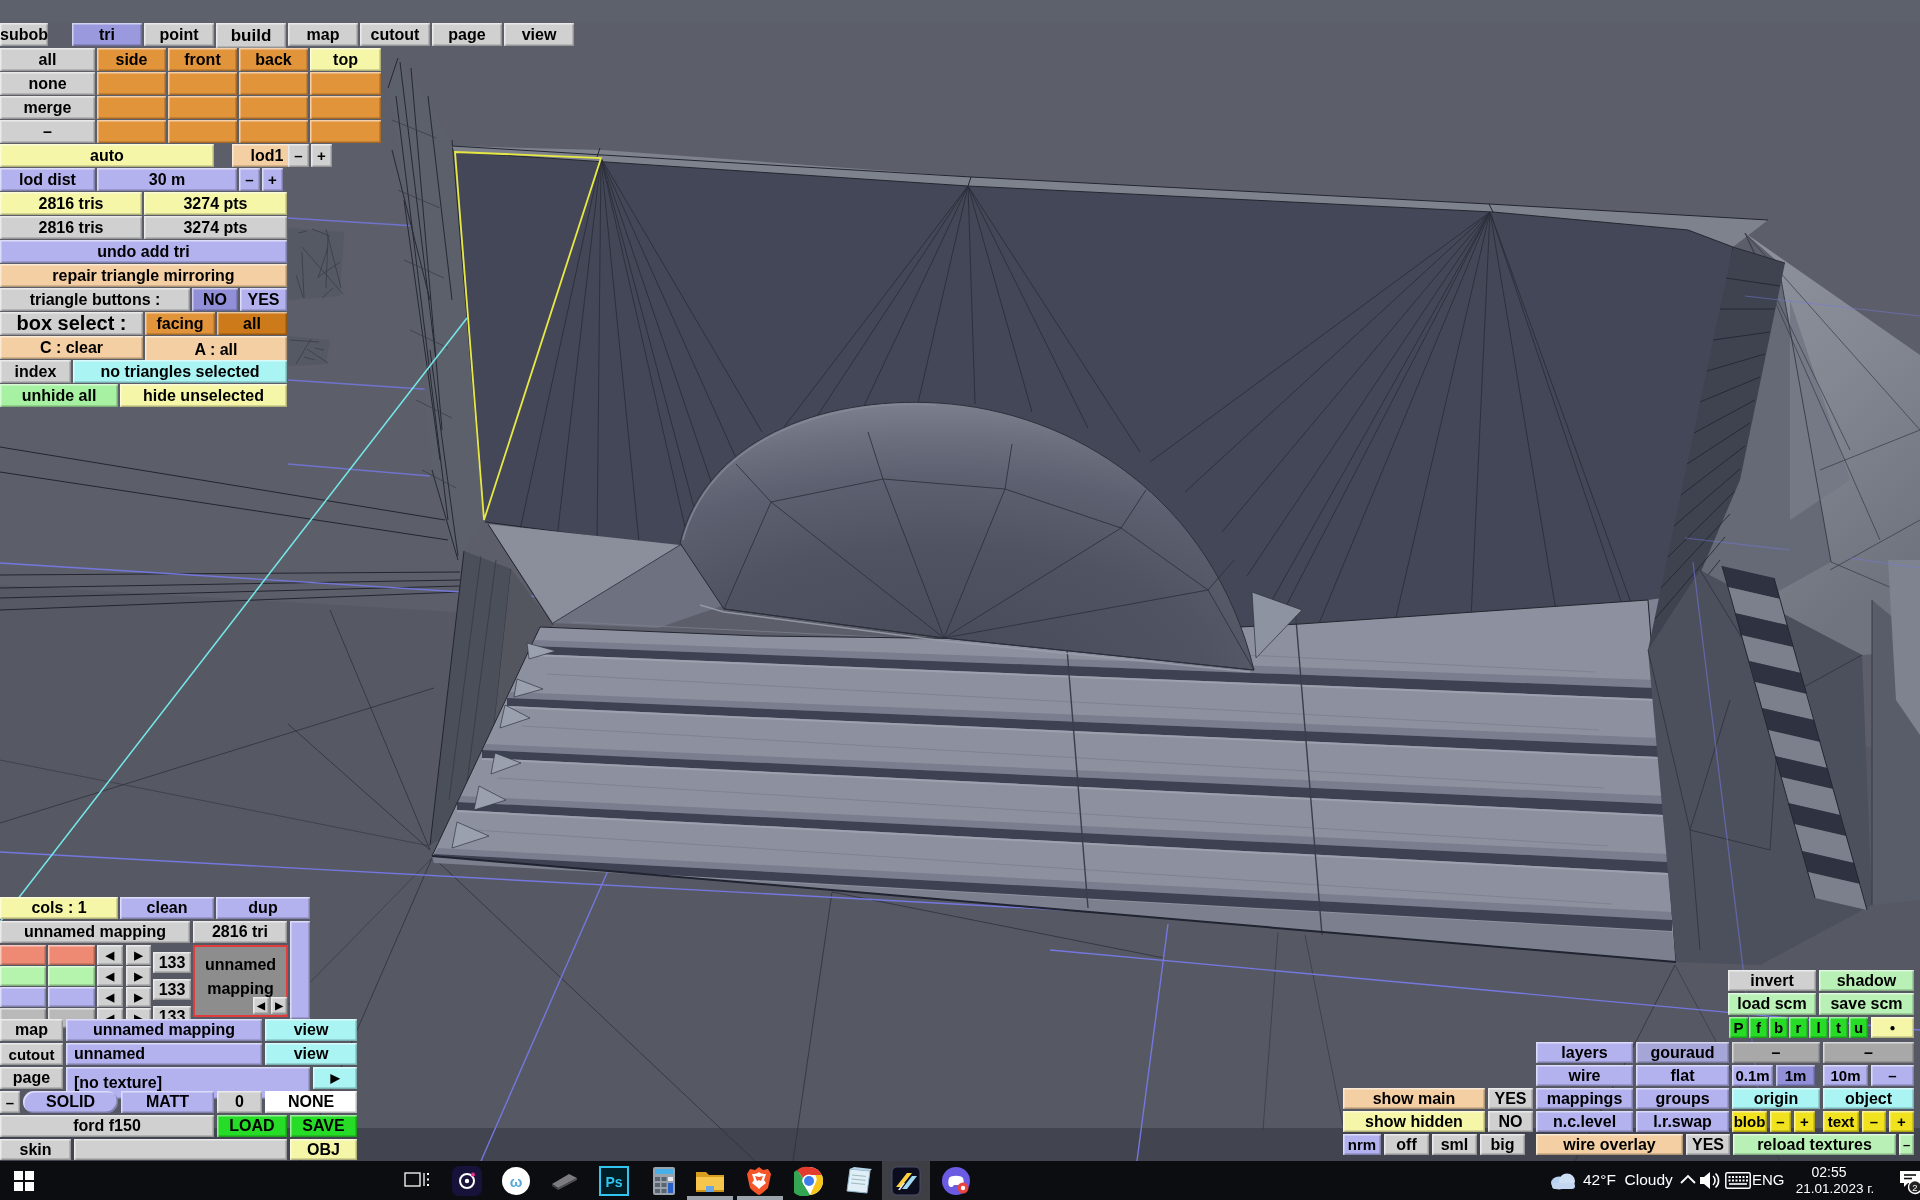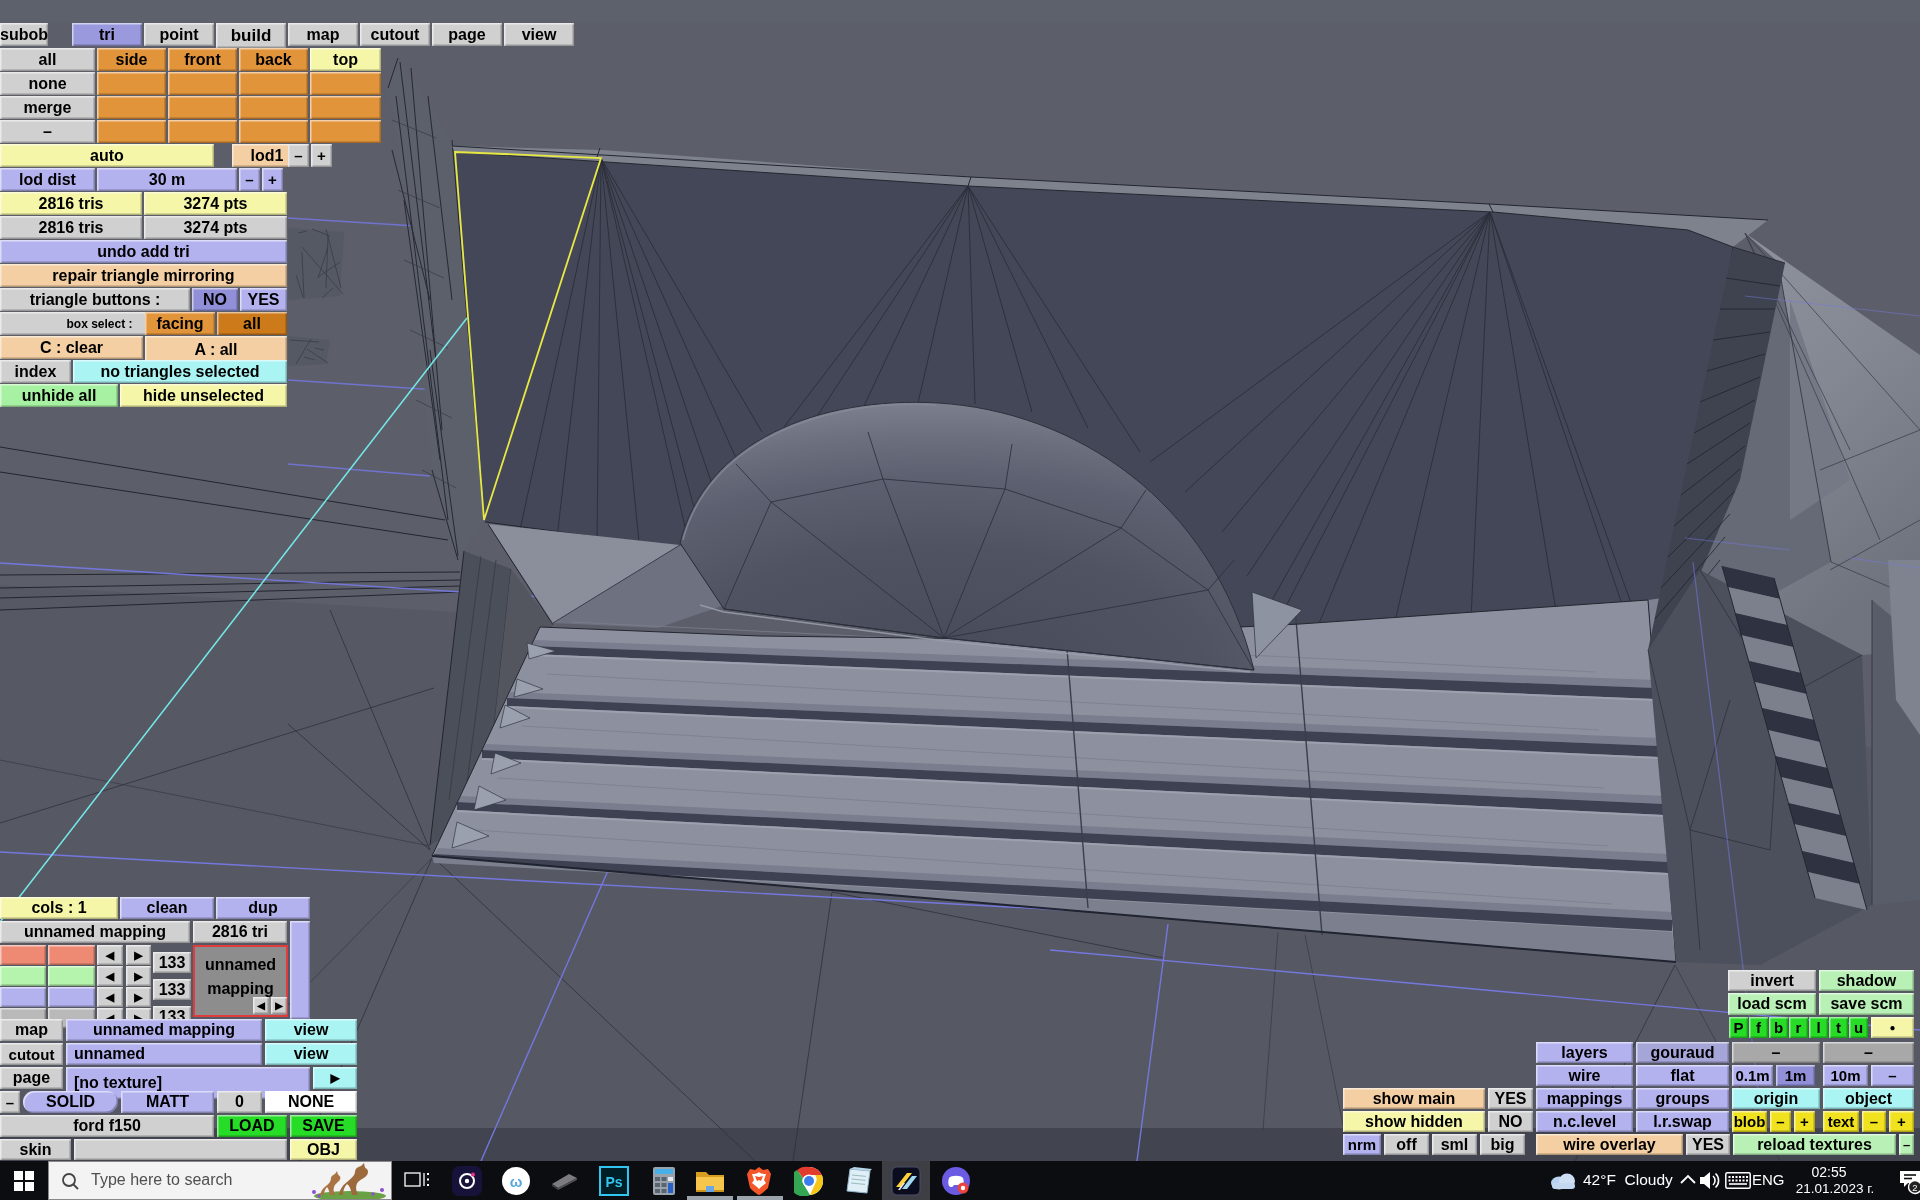--- a/index.html
+++ b/index.html
@@ -323,21 +323,21 @@
 <div class="b lv" style="left:262px;top:168px;width:21px;height:23px;">+</div>
 <div class="b yw" style="left:0px;top:192px;width:142px;height:23px;font-size:16px;">2816 tris</div>
 <div class="b yw" style="left:144px;top:192px;width:143px;height:23px;font-size:16px;">3274 pts</div>
 <div class="b gy" style="left:0px;top:216px;width:142px;height:23px;font-size:16px;">2816 tris</div>
 <div class="b gy" style="left:144px;top:216px;width:143px;height:23px;font-size:16px;">3274 pts</div>
 <div class="b lv" style="left:0px;top:240px;width:287px;height:23px;font-size:16px;">undo add tri</div>
 <div class="b pk" style="left:0px;top:264px;width:287px;height:23px;font-size:16px;">repair triangle mirroring</div>
 <div class="b gy" style="left:0px;top:288px;width:190px;height:23px;font-size:16px;">triangle buttons :</div>
 <div class="b lv2" style="left:192px;top:288px;width:46px;height:23px;font-size:16px;">NO</div>
 <div class="b lv" style="left:240px;top:288px;width:47px;height:23px;font-size:16px;">YES</div>
-<div class="b gy" style="left:0px;top:312px;width:143px;height:23px;font-size:12px;padding-left:28px;">box select :</div>
+<div class="b gy" style="left:0px;top:312px;width:143px;height:23px;font-size:20px;">box select :</div>
 <div class="b or" style="left:145px;top:312px;width:70px;height:23px;font-size:16px;">facing</div>
 <div class="b or2" style="left:217px;top:312px;width:70px;height:23px;font-size:16px;">all</div>
 <div class="b pk" style="left:0px;top:336px;width:143px;height:23px;font-size:16px;">C : clear</div>
 <div class="b pk" style="left:145px;top:336px;width:142px;height:27px;font-size:16px;">A : all</div>
 <div class="b gy" style="left:0px;top:360px;width:71px;height:23px;font-size:16px;">index</div>
 <div class="b cy" style="left:73px;top:360px;width:214px;height:23px;font-size:16px;">no triangles selected</div>
 <div class="b gn" style="left:0px;top:384px;width:118px;height:23px;font-size:16px;">unhide all</div>
 <div class="b yw" style="left:120px;top:384px;width:167px;height:23px;font-size:16px;">hide unselected</div>
 <div class="b yw" style="left:0px;top:897px;width:118px;height:22px;font-size:16px;">cols : 1</div>
 <div class="b lv" style="left:120px;top:897px;width:94px;height:22px;font-size:16px;">clean</div>
@@ -439,38 +439,20 @@
 <div class="b gn2" style="left:1899px;top:1134px;width:15px;height:21px;font-size:13px;">–</div>
     </div>
 
 <div id="taskbar">
 <svg style="position:absolute;left:14px;top:10px" width="20" height="20" viewBox="0 0 20 20">
         <rect x="0" y="0" width="9" height="9" fill="#fff"></rect>
         <rect x="11" y="0" width="9" height="9" fill="#fff"></rect>
         <rect x="0" y="11" width="9" height="9" fill="#fff"></rect>
         <rect x="11" y="11" width="9" height="9" fill="#fff"></rect>
       </svg>
-<div style="position:absolute;left:48px;top:0;width:344px;height:39px;background:#f3f3f3;border:1px solid #888;box-sizing:border-box;">
-<svg style="position:absolute;left:12px;top:10px" width="19" height="19" viewBox="0 0 19 19">
-          <circle cx="8" cy="8" r="6" fill="none" stroke="#444" stroke-width="1.8"></circle>
-          <line x1="12.5" y1="12.5" x2="17" y2="17" stroke="#444" stroke-width="1.8"></line>
-        </svg>
-<div style="position:absolute;left:42px;top:9px;font-size:16px;color:#4f4f4f;">Type here to search</div>
-<svg style="position:absolute;left:255px;top:1px" width="86" height="36" viewBox="0 0 86 36">
-<ellipse cx="46" cy="33" rx="36" ry="5" fill="#6aa144"></ellipse>
-<path d="M57 3 L60 0 L61 5 C64 6 65 9 63 12 C61 15 57 16 54 19 C51 23 52 27 54 32 L48 32 C47 27 46 23 43 21 C40 24 39 28 39 32 L35 32 C36 26 39 22 43 19 C47 16 51 12 51 9 C51 6 53 4 57 3 Z" fill="#9c6a3c"></path>
-<circle cx="59" cy="6" r="2.6" fill="#9c6a3c"></circle>
-<path d="M31 11 L33 8 L34 12 C37 13 37 16 35 18 C33 20 31 21 30 24 C29 27 30 30 31 32 L26 32 C25 29 25 26 23 24 C21 26 20 29 20 32 L16 32 C17 28 19 25 22 23 C25 21 27 18 27 15 C27 13 29 12 31 11 Z" fill="#a97344"></path>
-<circle cx="32.5" cy="13" r="2.2" fill="#a97344"></circle>
-<circle cx="10" cy="29" r="2" fill="#8d4fd3"></circle>
-          <circle cx="78" cy="27" r="2" fill="#8d4fd3"></circle>
-          <circle cx="69" cy="31" r="1.7" fill="#8d4fd3"></circle>
-          <circle cx="15" cy="33" r="1.7" fill="#8d4fd3"></circle>
-</svg>
-</div>
 <svg style="position:absolute;left:404px;top:9px" width="26" height="22" viewBox="0 0 26 22">
         <rect x="1" y="3" width="15" height="13" fill="none" stroke="#fff" stroke-width="1.3"></rect>
         <line x1="20" y1="3" x2="20" y2="16" stroke="#fff" stroke-width="1.3"></line>
         <rect x="23" y="3" width="2" height="2" fill="#fff"></rect>
         <rect x="23" y="8.5" width="2" height="2" fill="#fff"></rect>
         <rect x="23" y="14" width="2" height="2" fill="#fff"></rect>
       </svg>
 <div style="position:absolute;left:452px;top:5px;width:30px;height:30px;"><svg width="30" height="30" viewBox="0 0 30 30">
           <rect x="0" y="0" width="30" height="30" rx="7" fill="#17123a"></rect>
           <circle cx="15" cy="15" r="7" fill="none" stroke="#fff" stroke-width="2"></circle>

